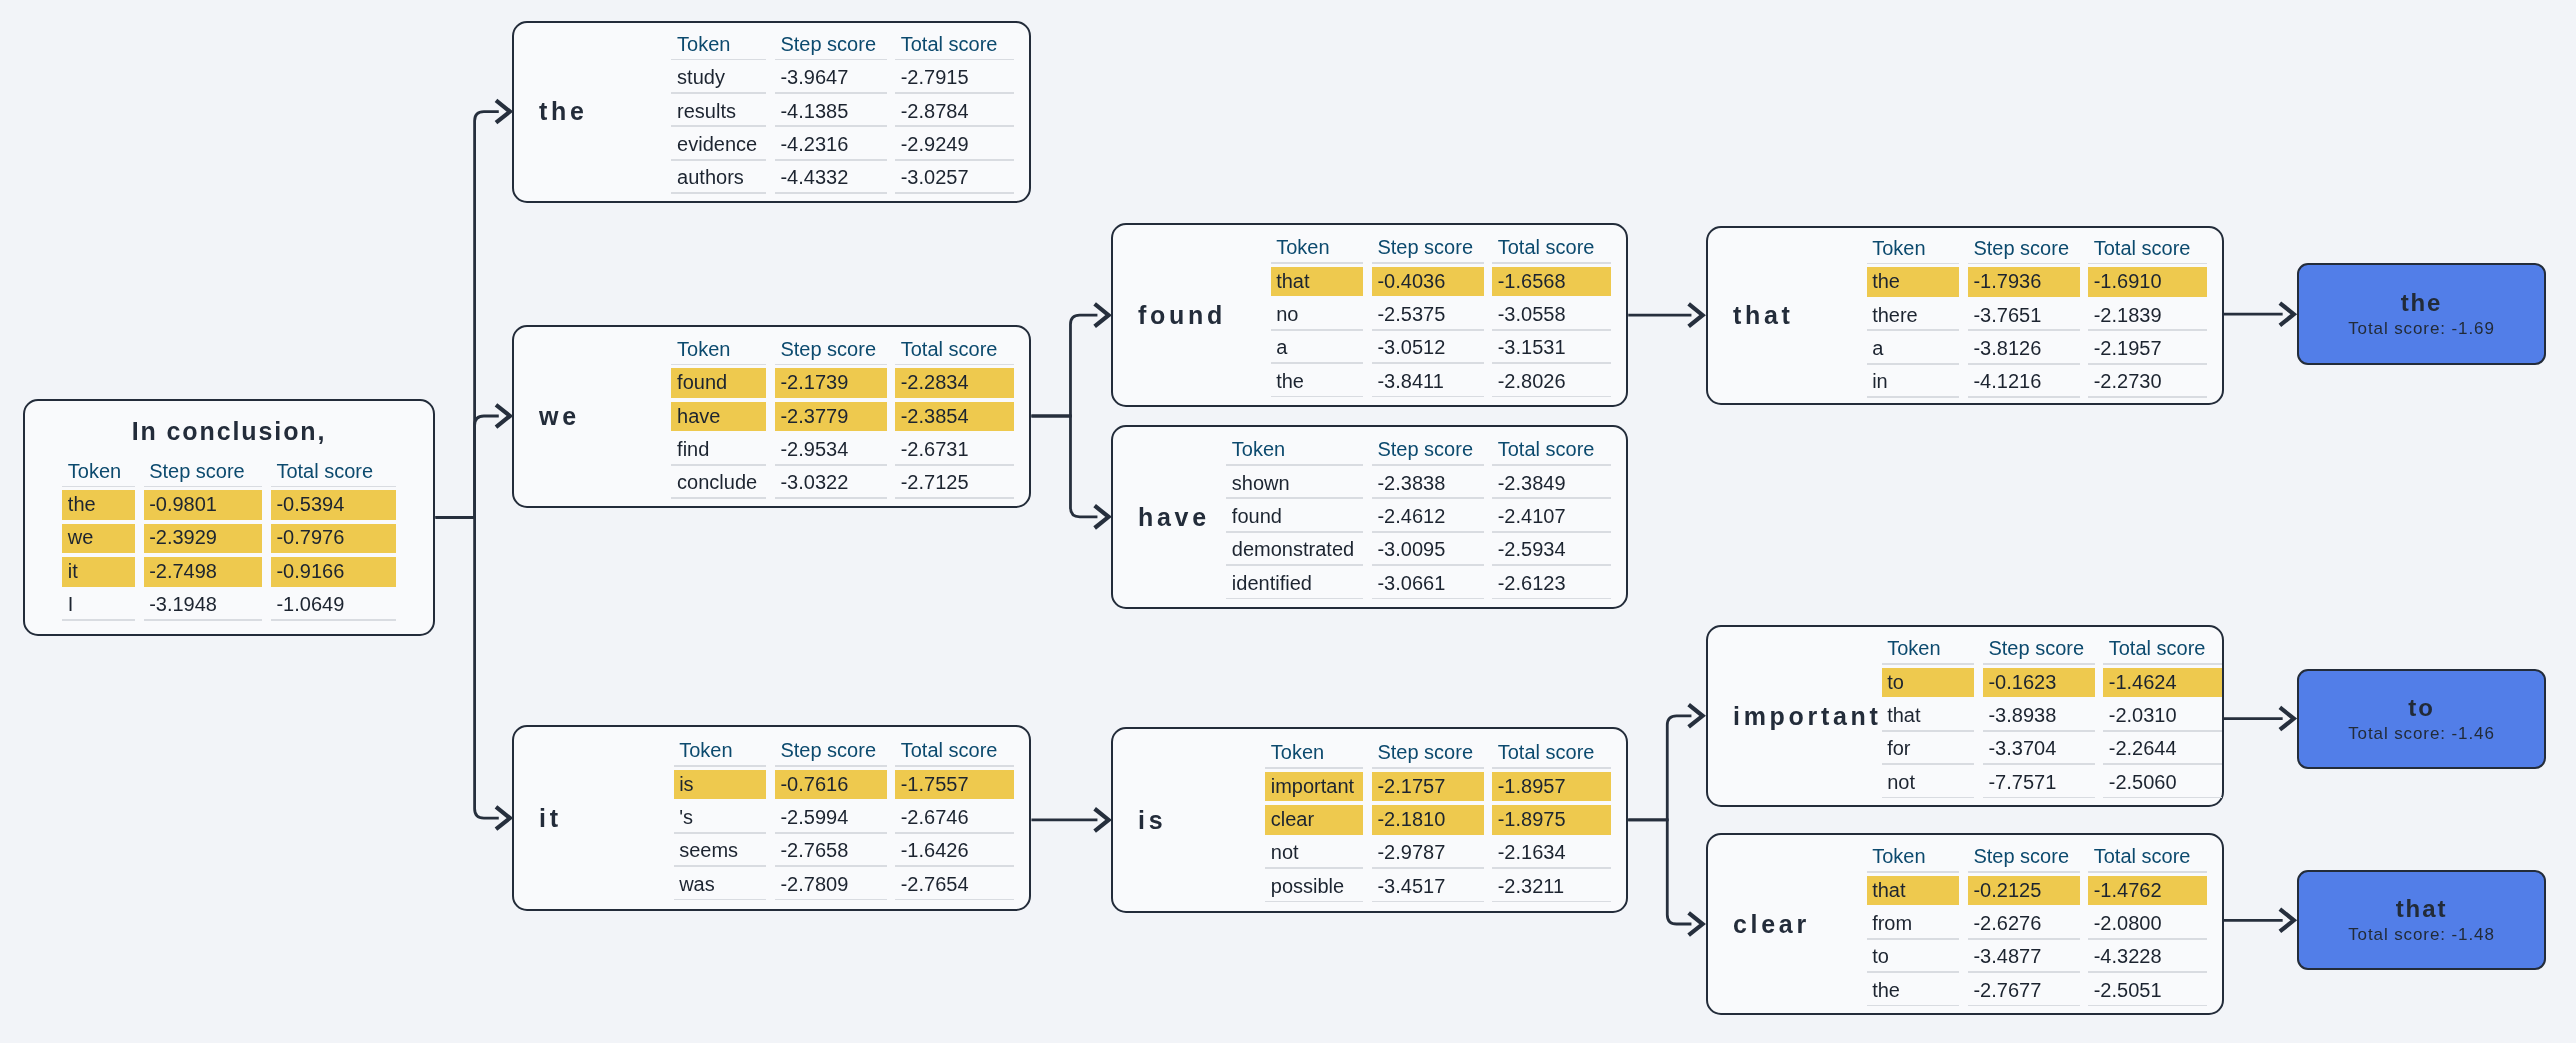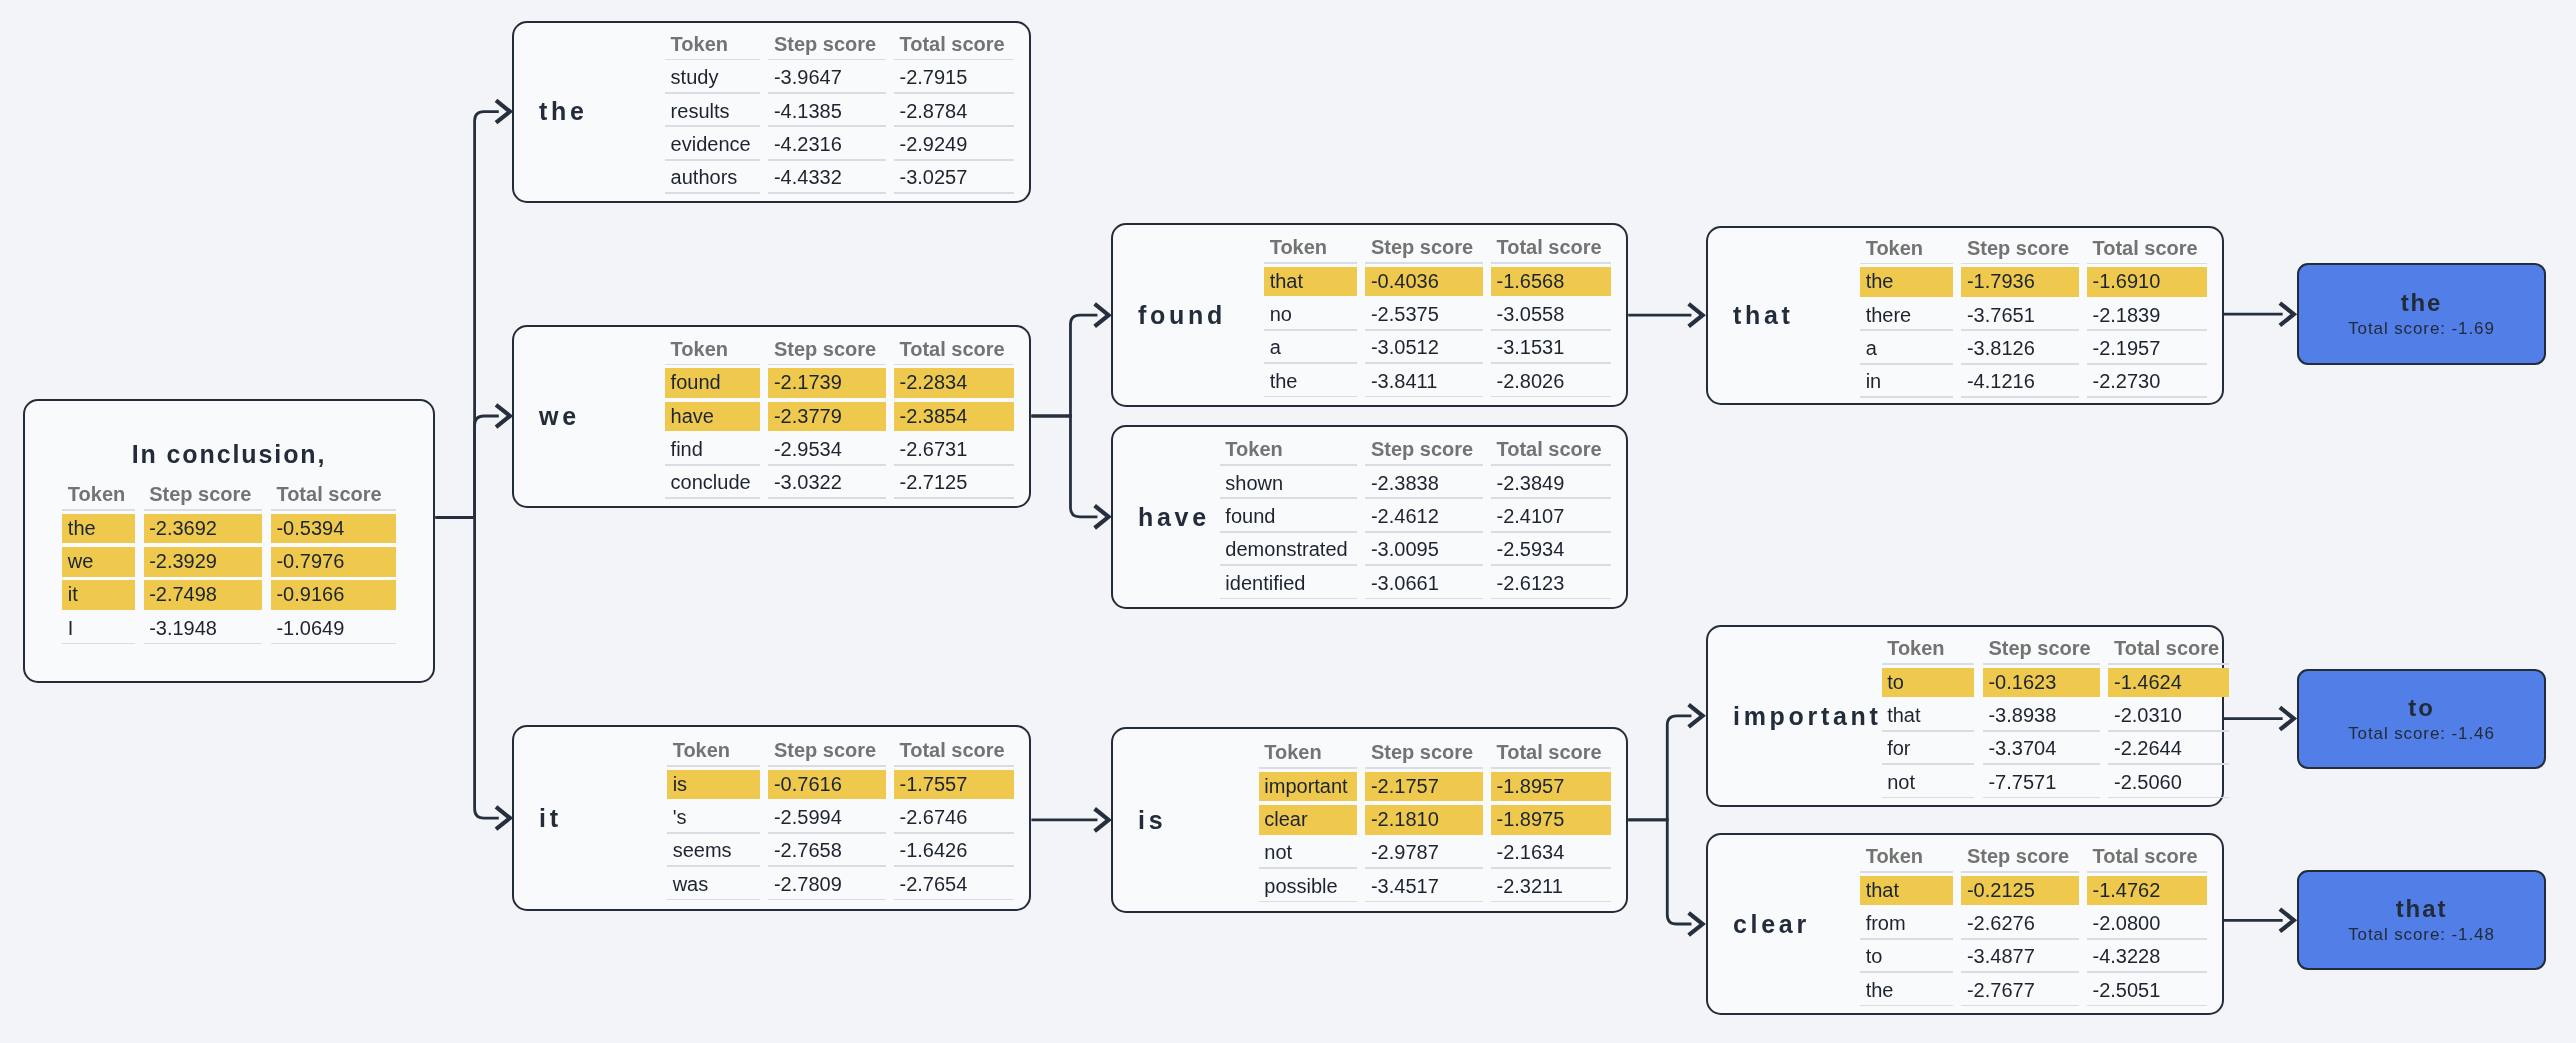--- a/index.html
+++ b/index.html
@@ -29,21 +29,21 @@
     display:grid;
     grid-template-columns:max-content max-content max-content;
     column-gap:8.4px;row-gap:3.7px;
     margin-right:15px;align-self:center;
   }
   .cell{
     position:relative;
     font-size:20px;line-height:26px;height:26px;
     padding:0.9px 9.3px 2.8px 5.6px;white-space:nowrap;
   }
-  .cell.h{font-weight:700;color:#737373;}
+  .cell.h{font-weight:400;color:#0c4a6e;}
   .cell::after{
     content:"";position:absolute;left:0;right:0;bottom:-0.9px;height:1.9px;background:#d9dce1;
   }
   .cell.hl{background:#eec94e;}
   .cell.hl::after{display:none;}
   .c-token{min-width:78px;}
   .c-step{min-width:97px;}
   .c-total{min-width:104px;}
 
   .node.root{flex-direction:column;justify-content:center;align-items:center;}
@@ -89,28 +89,28 @@
       <path d="M 1751 882 H 1793 V 780 Q 1793 770 1803 770 H 1819" class="line"></path>
       <path d="M 1816 758 L 1831 770 L 1816 782" class="arrow"></path>
       <path d="M 1751 882 H 1793 V 984 Q 1793 994 1803 994 H 1819" class="line"></path>
       <path d="M 1816 982 L 1831 994 L 1816 1006" class="arrow"></path>
       <path d="M 2391 773 H 2455" class="line"></path>
       <path d="M 2452 761 L 2467 773 L 2452 785" class="arrow"></path>
       <path d="M 2391 990 H 2455" class="line"></path>
       <path d="M 2452 978 L 2467 990 L 2452 1002" class="arrow"></path>
     </svg>
   <div id="nodes">
-      <div class="node root" style="left: 23px; top: 399px; width: 412px; height: 284px;">
+      <div class="node root" style="left: 23px; top: 399px; width: 412px; height: 237px;">
         <div class="node-title">In conclusion,</div>
         <div class="tbl">
           <div class="cell h c-token">Token</div>
           <div class="cell h c-step">Step score</div>
           <div class="cell h c-total">Total score</div>
           <div class="cell c-token hl">the</div>
-          <div class="cell c-step hl">-2.3692</div>
+          <div class="cell c-step hl">-0.9801</div>
           <div class="cell c-total hl">-0.5394</div>
           <div class="cell c-token hl">we</div>
           <div class="cell c-step hl">-2.3929</div>
           <div class="cell c-total hl">-0.7976</div>
           <div class="cell c-token hl">it</div>
           <div class="cell c-step hl">-2.7498</div>
           <div class="cell c-total hl">-0.9166</div>
           <div class="cell c-token">I</div>
           <div class="cell c-step">-3.1948</div>
           <div class="cell c-total">-1.0649</div>

